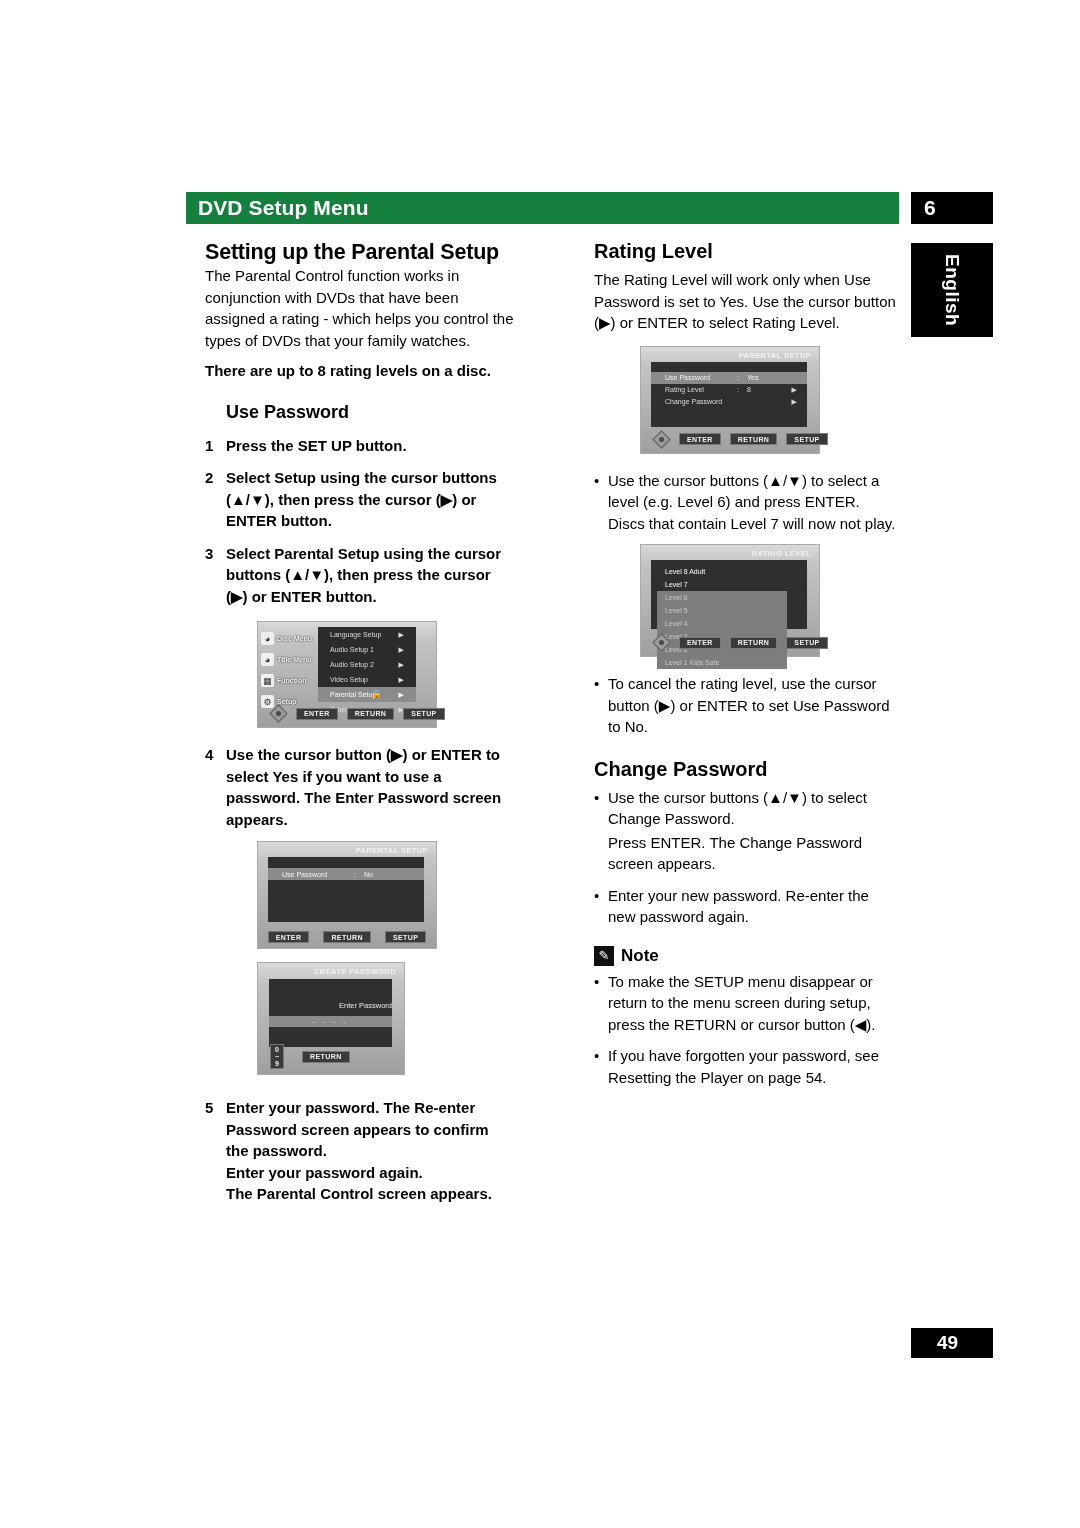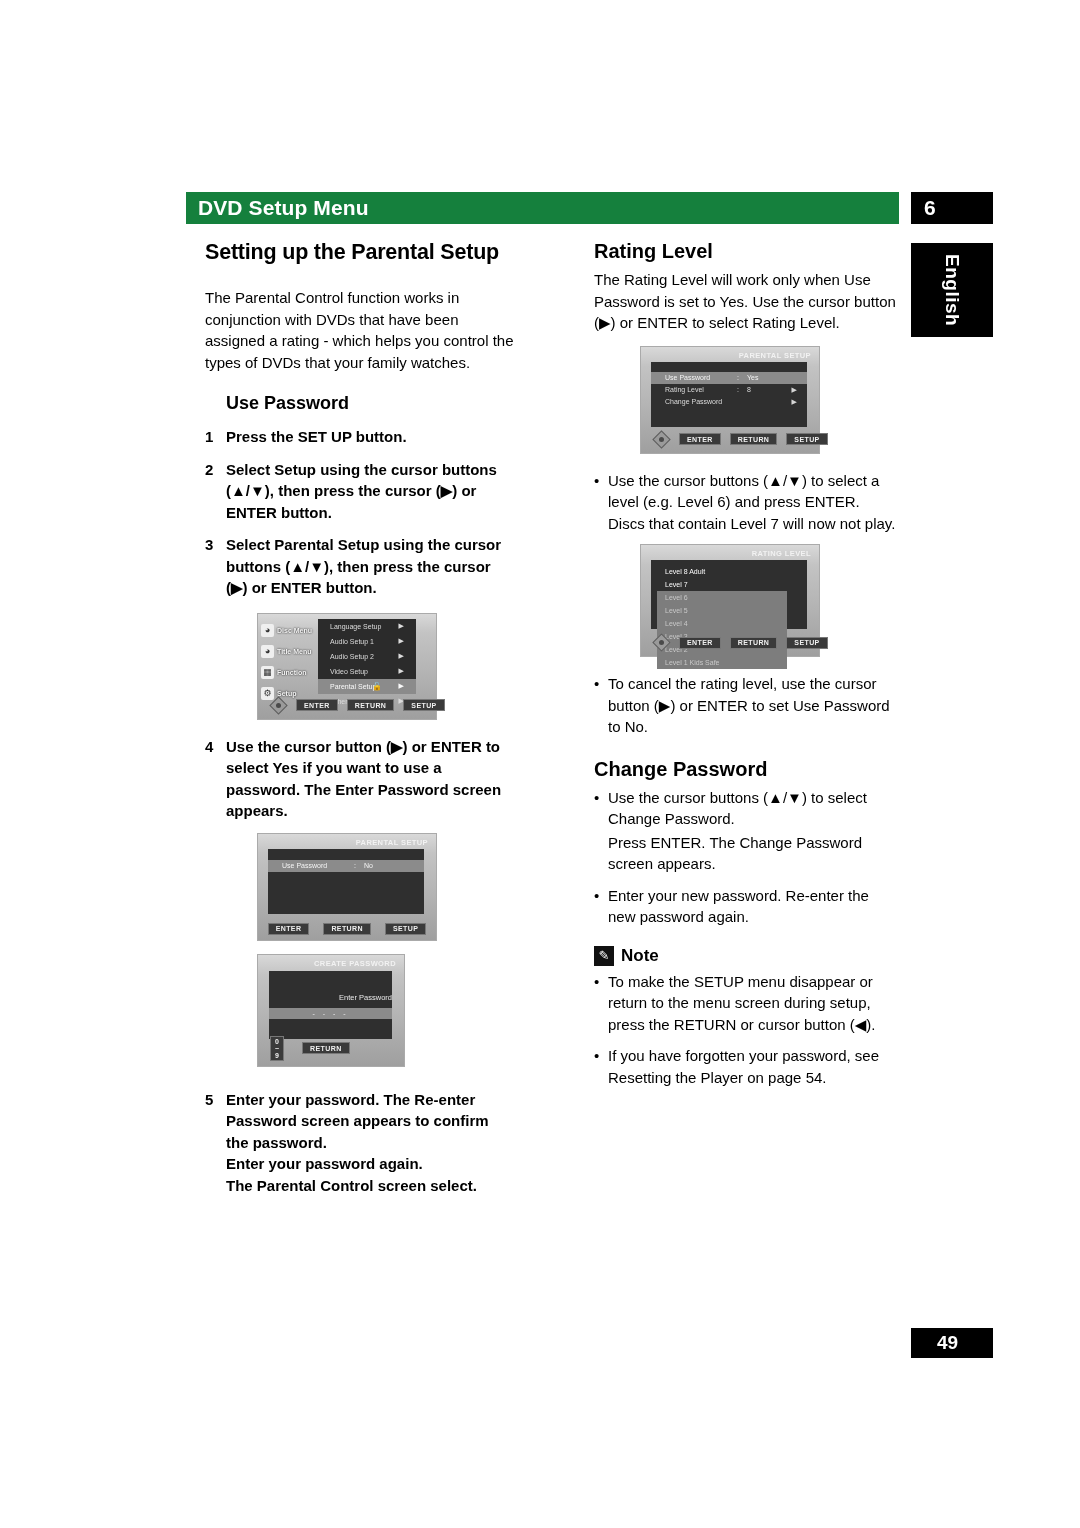--- a/index.html
+++ b/index.html
@@ -36,21 +36,21 @@
   .lang-tab span {
     writing-mode: vertical-rl;
     font-size: 19px; font-weight: bold; letter-spacing: .5px;
   }
 
   
   .col-left  { position: absolute; left: 205px; top: 240px; width: 310px; }
   .col-right { position: absolute; left: 594px; top: 240px; width: 305px; }
 
   h1.sec {
-    font-size: 21.5px; font-weight: bold; margin-bottom: 22px; letter-spacing: -.2px;
+    font-size: 21.5px; font-weight: bold; margin-bottom: 0; letter-spacing: -.2px;
   }
   h2.sub {
     font-size: 18px; font-weight: bold; margin: 20px 0 6px 21px;
   }
   h2.sub.right { margin-left: 0; }
   p.body {
     font-size: 15px; line-height: 21.5px; margin-bottom: 9px;
   }
 
   
@@ -183,20 +183,21 @@
   </div>
   <div class="chapter-badge">6</div>
   <div class="lang-tab">
     <span>English</span>
   </div>
 
   <div class="col-left">
 
     <h1 class="sec">Setting up the Parental Setup</h1>
     <p class="body">The Parental Control function works in conjunction with DVDs that have been assigned a rating - which helps you control the types of DVDs that your family watches.</p>
+    <p class="body" style="font-weight:bold;">There are up to 8 rating levels on a disc.</p>
 
     <h2 class="sub">Use Password</h2>
 
     <div class="steps">
       <div class="step">
         <span class="num">1</span>
         <span class="txt">Press the SET UP button.</span>
       </div>
       <div class="step">
         <span class="num">2</span>
@@ -303,21 +304,21 @@
       <div class="step" style="margin-bottom:0;">
         <span class="num">5</span>
         <span class="txt">Enter your password. The Re-enter Password screen appears to confirm the password.</span>
       </div>
       <div class="step" style="margin-bottom:0;">
         <span class="num"></span>
         <span class="txt">Enter your password again.</span>
       </div>
       <div class="step">
         <span class="num"></span>
-        <span class="txt">The Parental Control screen select.</span>
+        <span class="txt">The Parental Control screen appears.</span>
       </div>
     </div>
   </div>
 
   <div class="col-right">
 
     <h2 class="sub right" style="margin-top:0;font-size:20px;">Rating Level</h2>
     <p class="body">The Rating Level will work only when Use Password is set to Yes. Use the cursor button (▶) or ENTER to select Rating Level.</p>
 
     <div class="tvshot" style="width:180px;height:108px;margin:12px 0 0 46px;">

